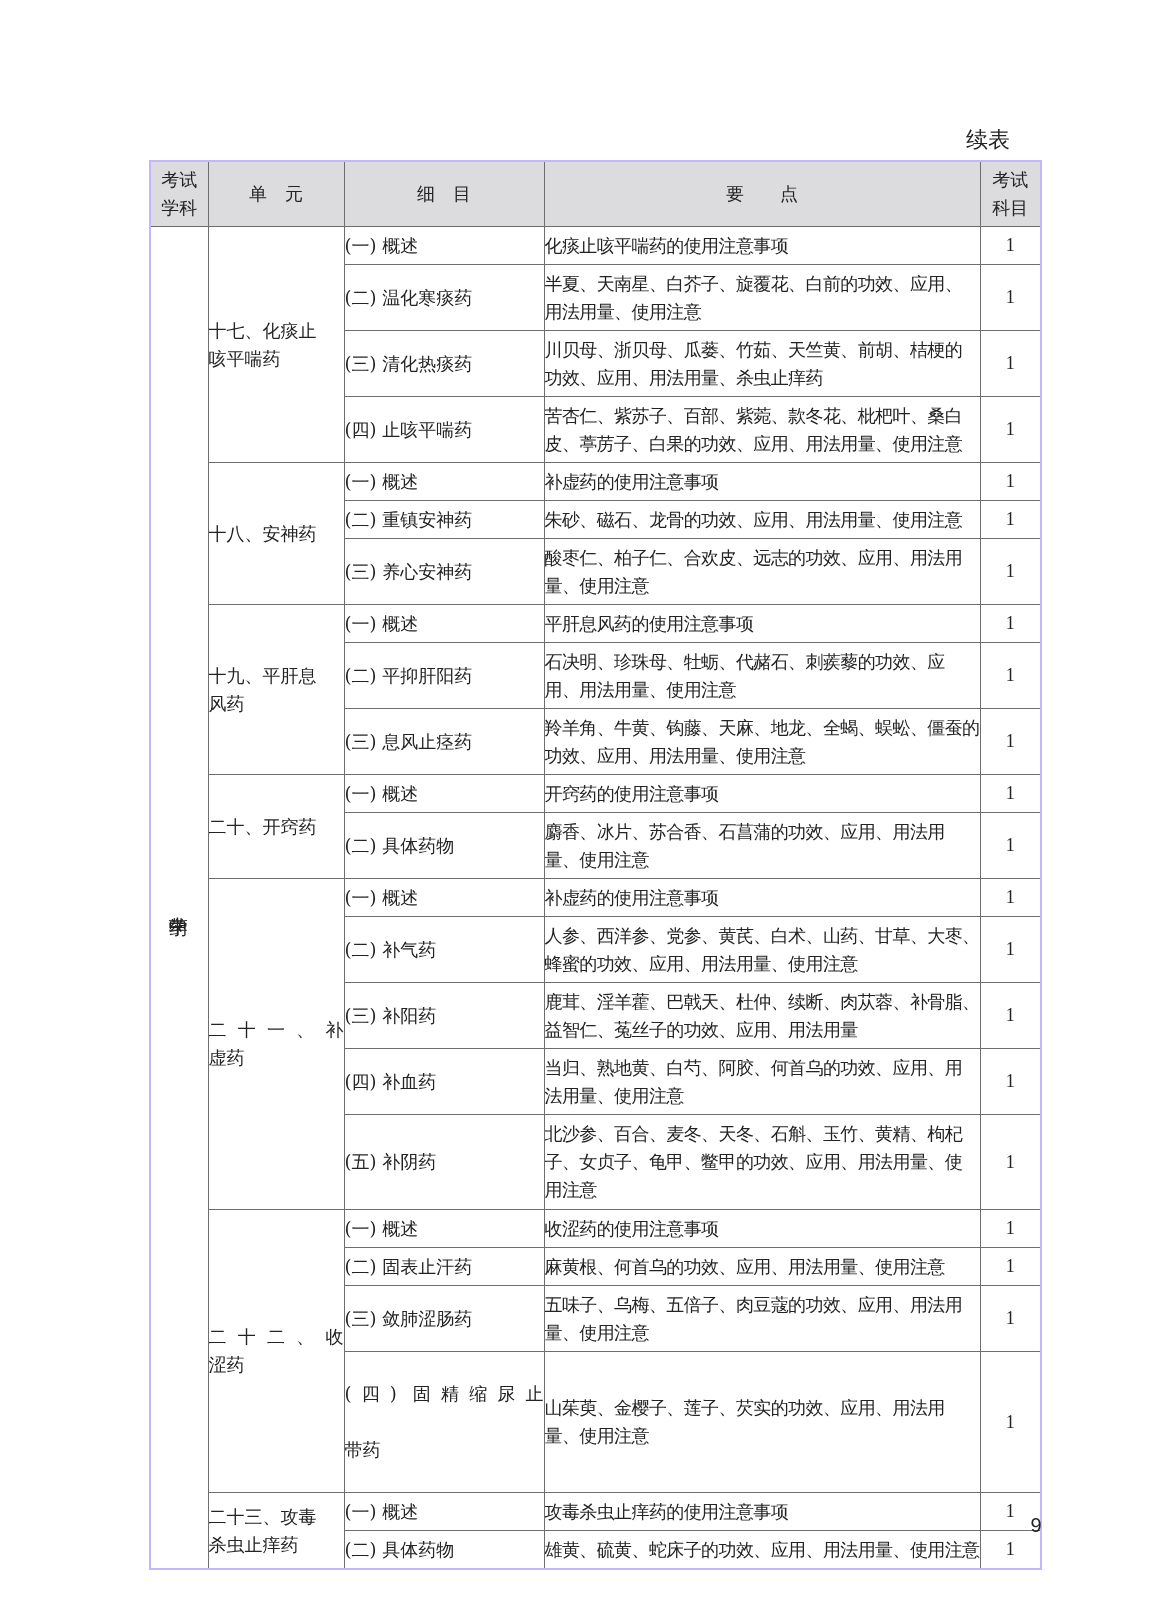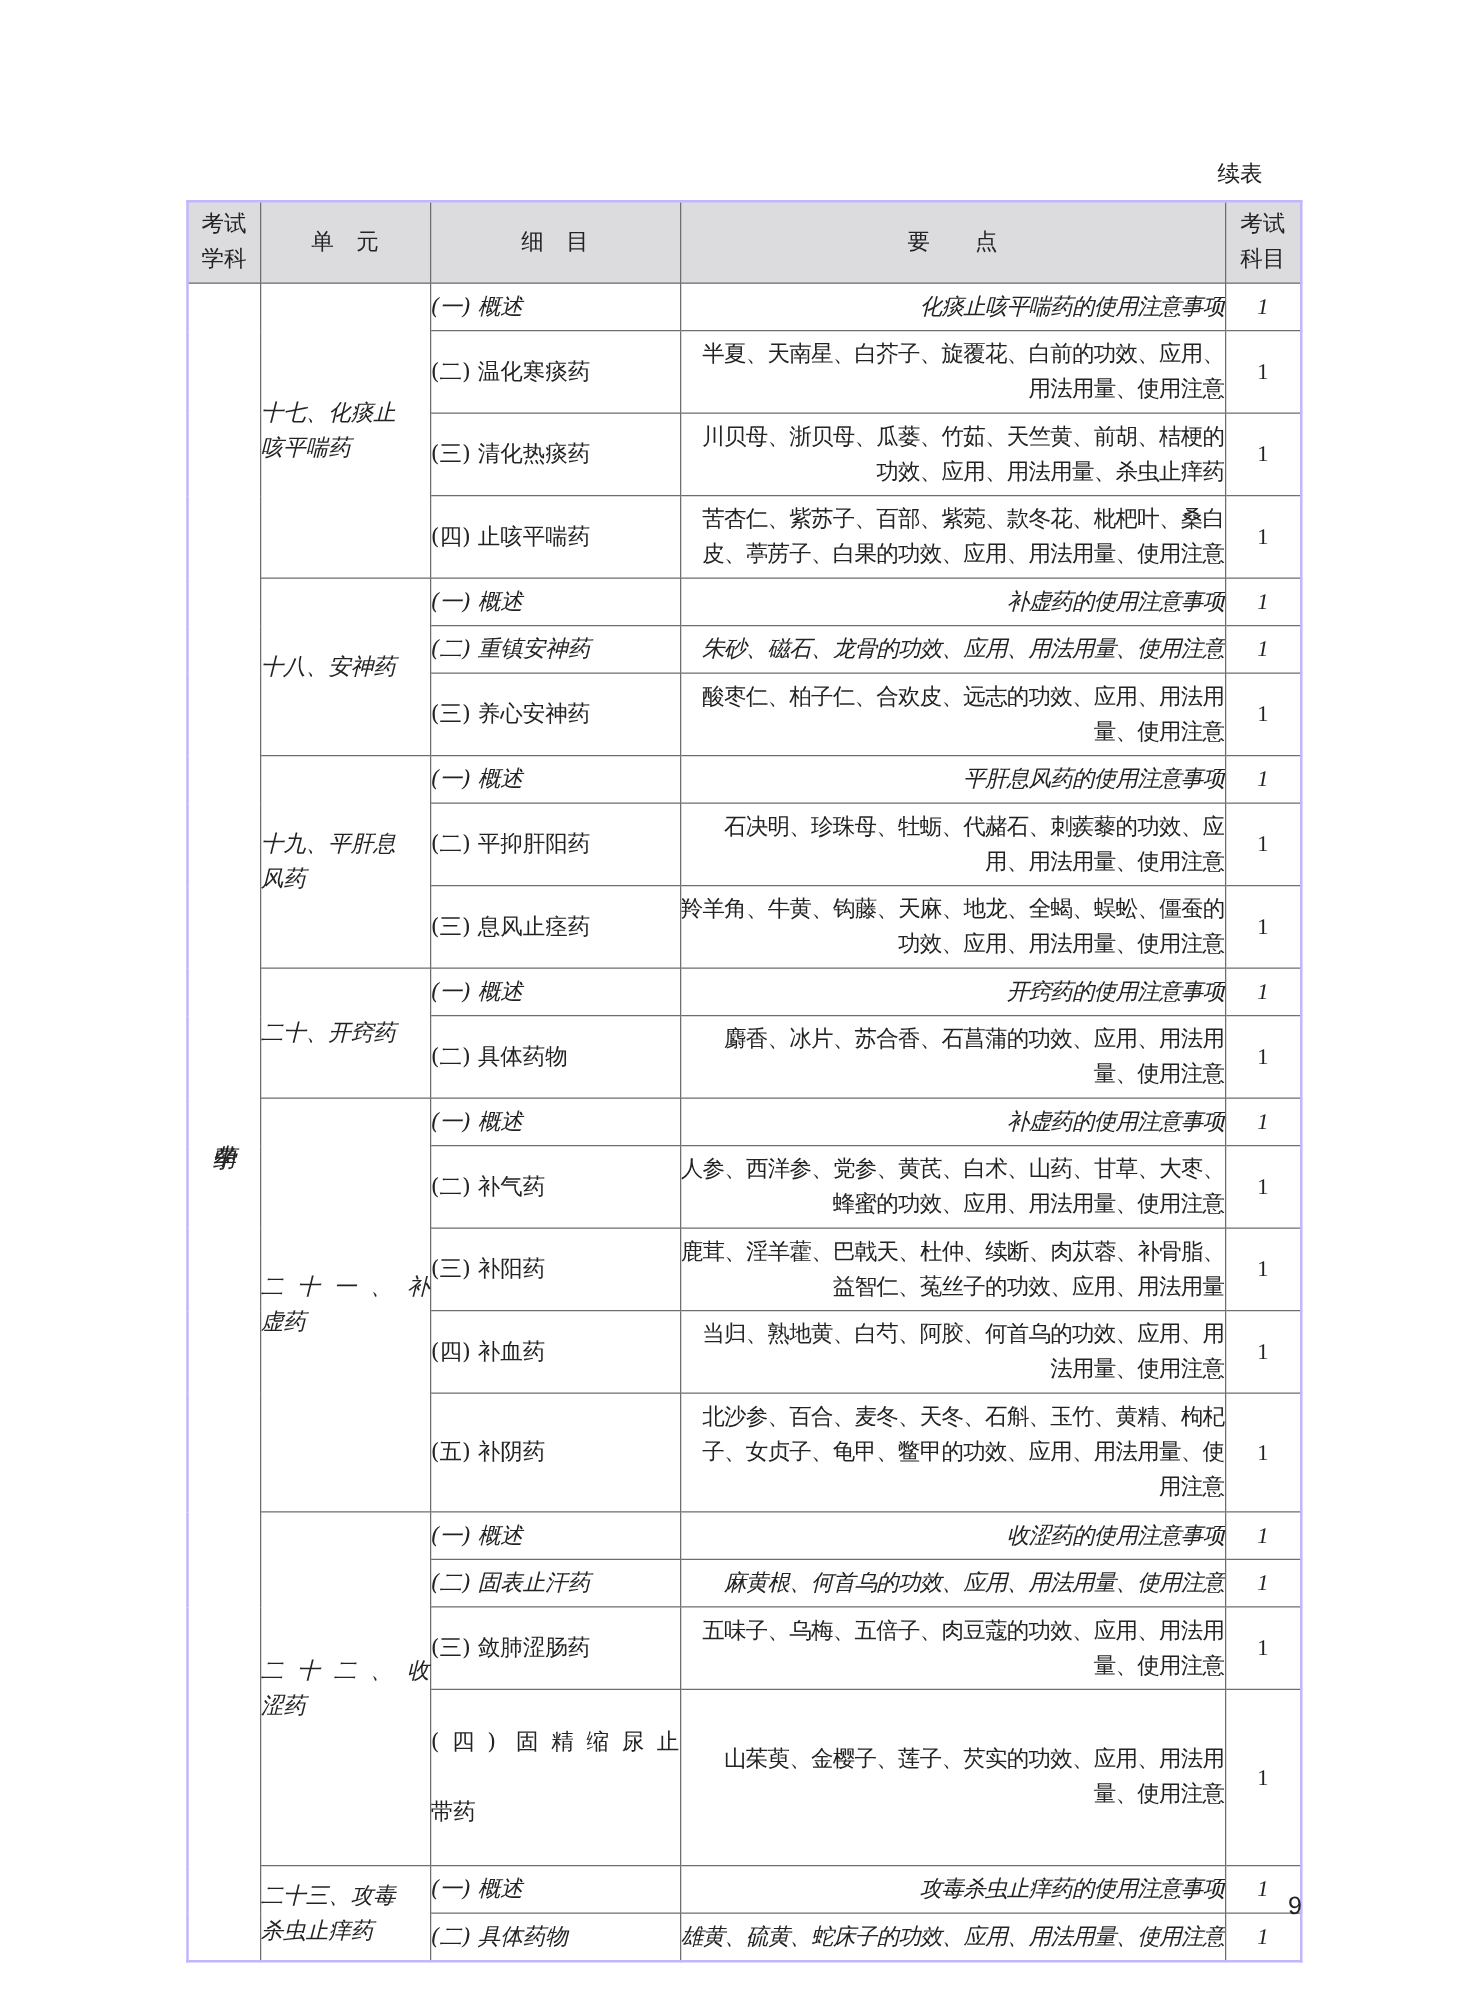--- a/index.html
+++ b/index.html
@@ -3,49 +3,49 @@
 <meta charset="utf-8">
 <style>
   html, body { margin: 0; padding: 0; background: #ffffff; }
   body {
     width: 1166px; height: 1600px; position: relative; overflow: hidden;
     font-family: "DejaVu Serif", "Liberation Serif", serif;
     color: #232323;
   }
   .continued {
     position: absolute; left: 930px; top: 127px; width: 80px;
-    text-align: right; font-size: 18px; line-height: 26px;
+    text-align: right; font-size: 22px; line-height: 26px;
   }
   table.syllabus {
     position: absolute; left: 149px; top: 160px; width: 891px;
     border-collapse: collapse; table-layout: fixed;
     border: 2px solid #c4b5fd;
     font-size: 18px;
   }
   table.syllabus td, table.syllabus th {
     border: 1px solid #6e6e6e; padding: 0; vertical-align: middle;
     font-weight: normal;
   }
   thead th {
     background: #dcdcdf; height: 64px; text-align: center;
     line-height: 28px; white-space: pre-line;
   }
-  tr.s td { height: 37px; font-style: italic; }
+  tr.s td { height: 37px; }
   tr.d td { height: 65px; }
   tr.t td { height: 94px; }
   td.subject { text-align: center; }
   .vtext {
     writing-mode: vertical-rl; text-orientation: upright;
     display: inline-block; font-size: 19px; letter-spacing: 1px;
   }
   td.unit { padding: 0 10px 0 12px; line-height: 28px; margin-left: 48px; }
   .line { display: block; white-space: pre; }
   .jl { text-align: justify; text-align-last: justify; }
   td.detail { padding: 0 10px 0 10px; line-height: 28px; white-space: pre-line; }
-  td.points { padding: 0 8px 0 12px; line-height: 28px; white-space: pre; letter-spacing: -0.6px; overflow: hidden; text-align: right; }
+  td.points { padding: 0 8px 0 12px; line-height: 28px; white-space: pre; letter-spacing: -0.6px; overflow: hidden; }
   td.exam { text-align: center; font-family: "Liberation Serif", serif; font-size: 18px; }
   .page-number {
     position: absolute; left: 1020px; top: 1514px; width: 32px; text-align: center;
     font-family: "Liberation Sans", sans-serif; font-size: 20px;
   }
 </style>
 </head>
 <body>
 
 <div class="continued">续表</div>

